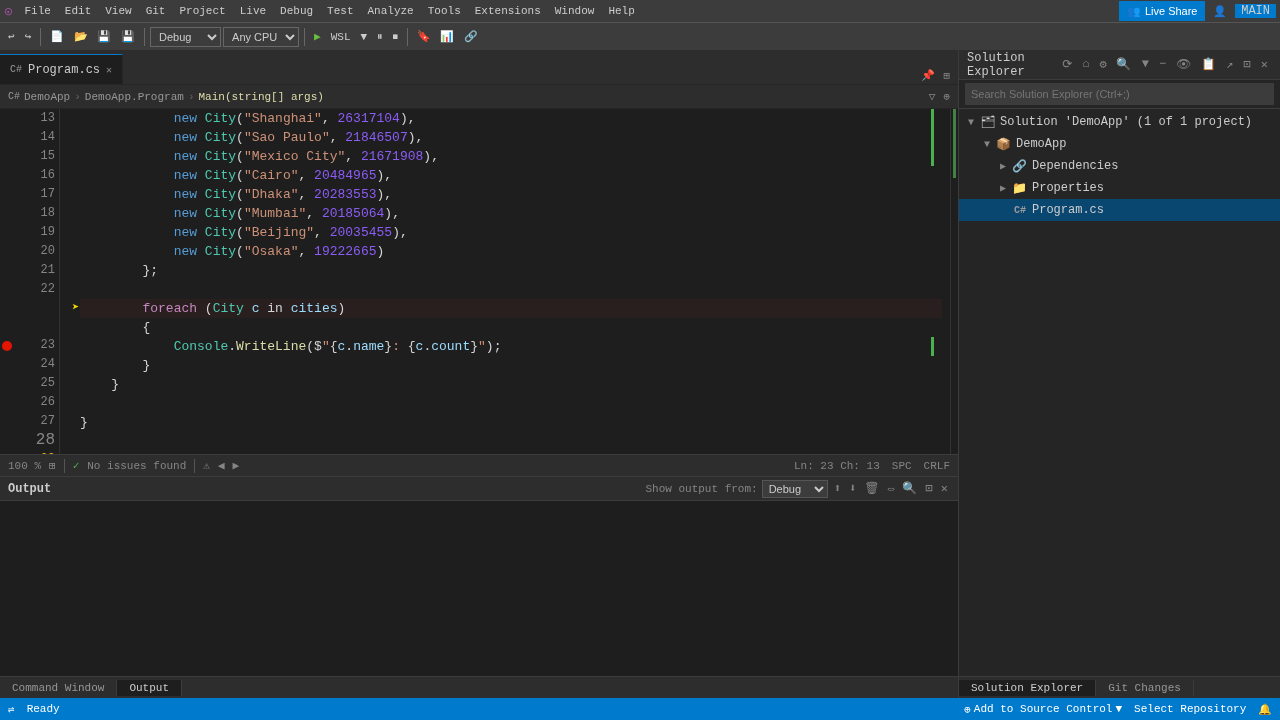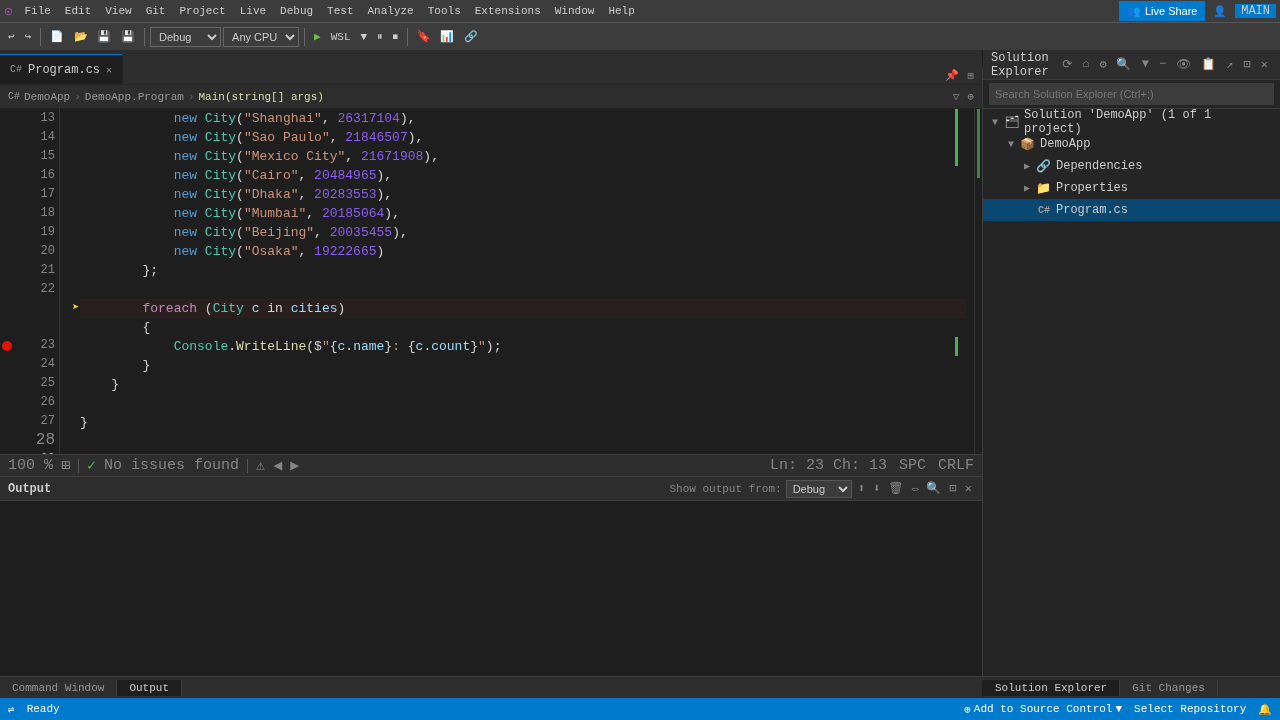--- a/index.html
+++ b/index.html
@@ -41,21 +41,21 @@
     
     .kw { color: #569cd6; }
     .kw2 { color: #c586c0; }
     .str { color: #ce9178; }
     .num { color: #8b5cf6; }
     .var { color: #9cdcfe; }
     .cls { color: #4ec9b0; }
     .method { color: #dcdcaa; }
 
     
-    .right-panel { width: 298px; background: #252526; display: flex; flex-direction: column; border-left: 1px solid #3c3c3c; flex-shrink: 0; border-radius: 22px; }
+    .right-panel { width: 322px; background: #252526; display: flex; flex-direction: column; border-left: 1px solid #3c3c3c; flex-shrink: 0; }
     .panel-header { background: #2d2d2d; height: 30px; display: flex; align-items: center; padding: 0 8px; font-size: 12px; color: #cccccc; justify-content: space-between; border-bottom: 1px solid #3c3c3c; }
     .panel-title { font-weight: normal; }
     .panel-icons { display: flex; gap: 2px; }
     .panel-icon-btn { color: #858585; padding: 2px 4px; cursor: pointer; font-size: 12px; }
 
     
     .se-search { background: #3c3c3c; border: none; color: #cccccc; height: 22px; font-size: 11px; padding: 0 6px; width: 100%; outline: none; }
     .se-search-container { padding: 3px 6px; border-bottom: 1px solid #3c3c3c; }
 
     
@@ -289,21 +289,21 @@
             <span style="color:#d4d4d4;"> </span>
           </div>
 
           <div class="code-line">
             <span style="color:#d4d4d4;">}</span>
           </div>
         </div>
       </div>
     </div>
 
-    <div style="height:22px; background:#2d2d2d; display:flex; align-items:center; padding:9px 8px; font-size:15px; color:#858585; border-top:1px solid #3c3c3c; flex-shrink:0; justify-content:space-between;">
+    <div style="height:22px; background:#2d2d2d; display:flex; align-items:center; padding:9px 8px; font-size:11px; color:#858585; border-top:1px solid #3c3c3c; flex-shrink:0; justify-content:space-between;">
       <div style="display:flex; align-items:center; gap:8px;">
         <span style="cursor:pointer;">100 %</span>
         <span style="cursor:pointer;">⊞</span>
         <div style="width:1px; height:14px; background:#555;"></div>
         <span style="color:#4caf50;">✓</span>
         <span>No issues found</span>
         <div style="width:1px; height:14px; background:#555;"></div>
         <span style="cursor:pointer;">⚠</span>
         <span style="cursor:pointer;">◀</span>
         <span style="cursor:pointer;">▶</span>

